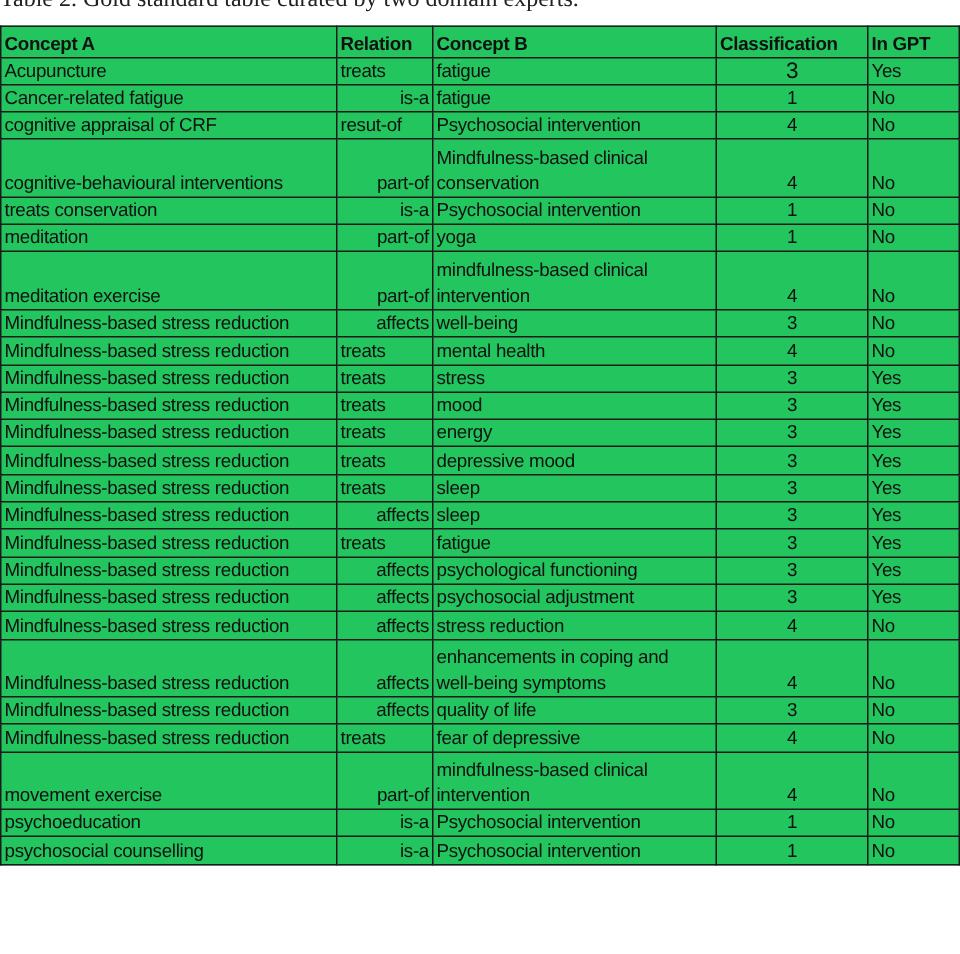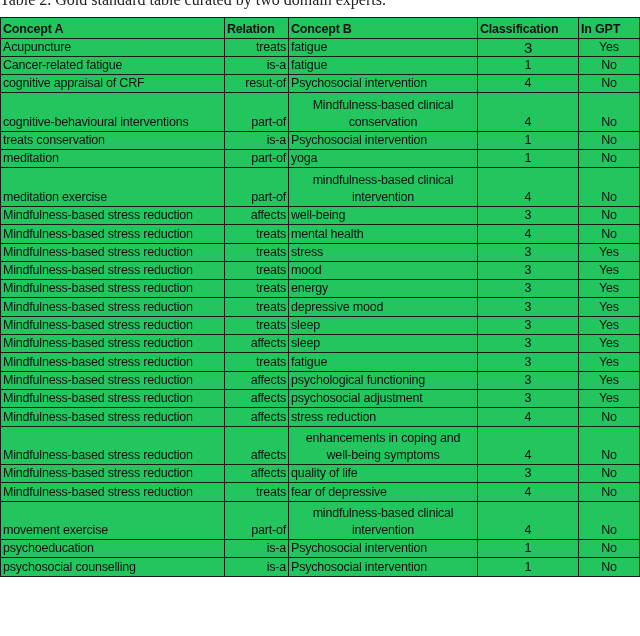--- a/index.html
+++ b/index.html
@@ -51,28 +51,27 @@
       letter-spacing: -0.2px;
     }
     table.gold th {
       font-weight: bold;
       text-align: left;
       height: 19.5px;
     }
     table.gold tr.double td {
       height: 37.5px;
     }
-    td.rel { text-align: right; padding-right: 6px; }
+    td.rel { text-align: left; padding-right: 6px; }
     td.rel.center { text-align: right; padding-right: 2px; }
     td.cls { text-align: center; }
-    td.gpt { text-align: center; padding-left: 8px; }
+    td.gpt { text-align: left; padding-left: 8px; }
     td.cb-double {
       white-space: normal;
       line-height: 19px;
-      text-align: center;
     }
     .big { font-size: 15px; }
   </style>
 </head>
 <body>
 
 <div class="caption">Table 2.  Gold standard table curated by two domain experts.</div>
 
 <table class="gold">
   <colgroup>

